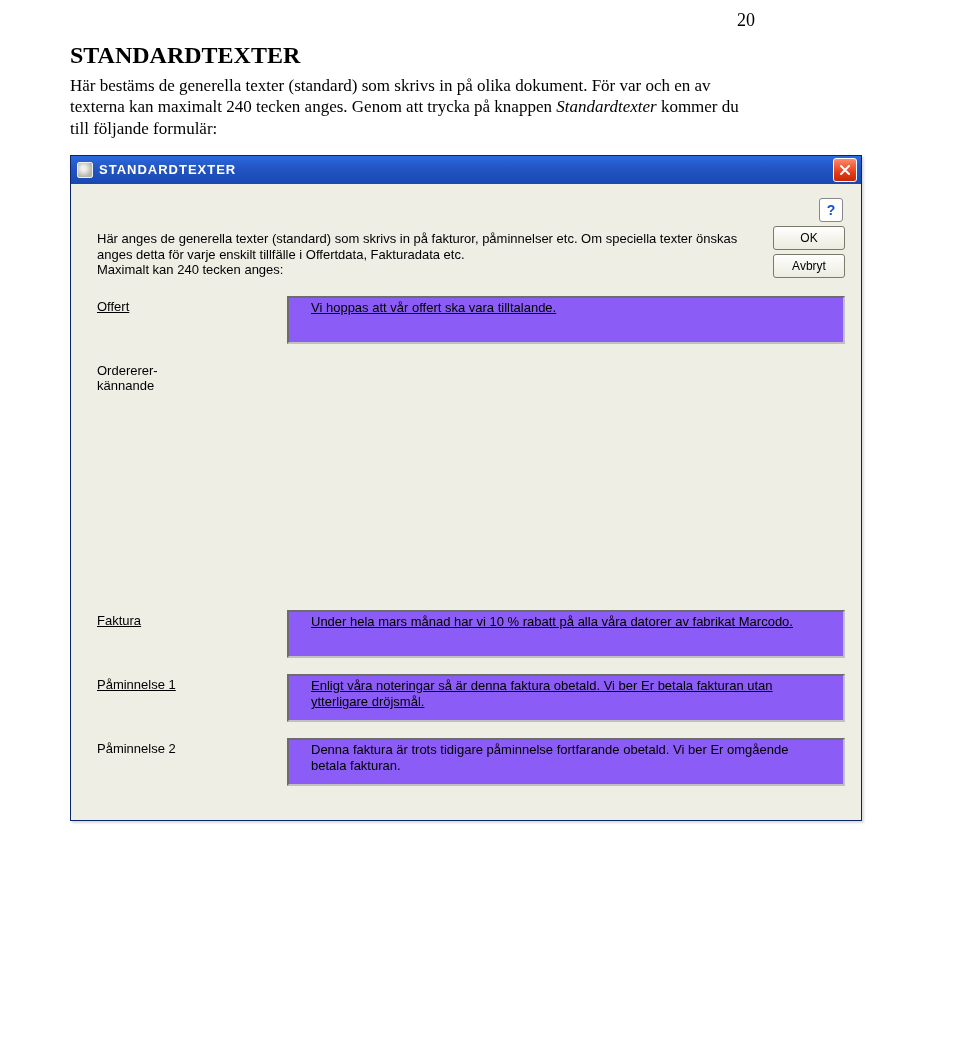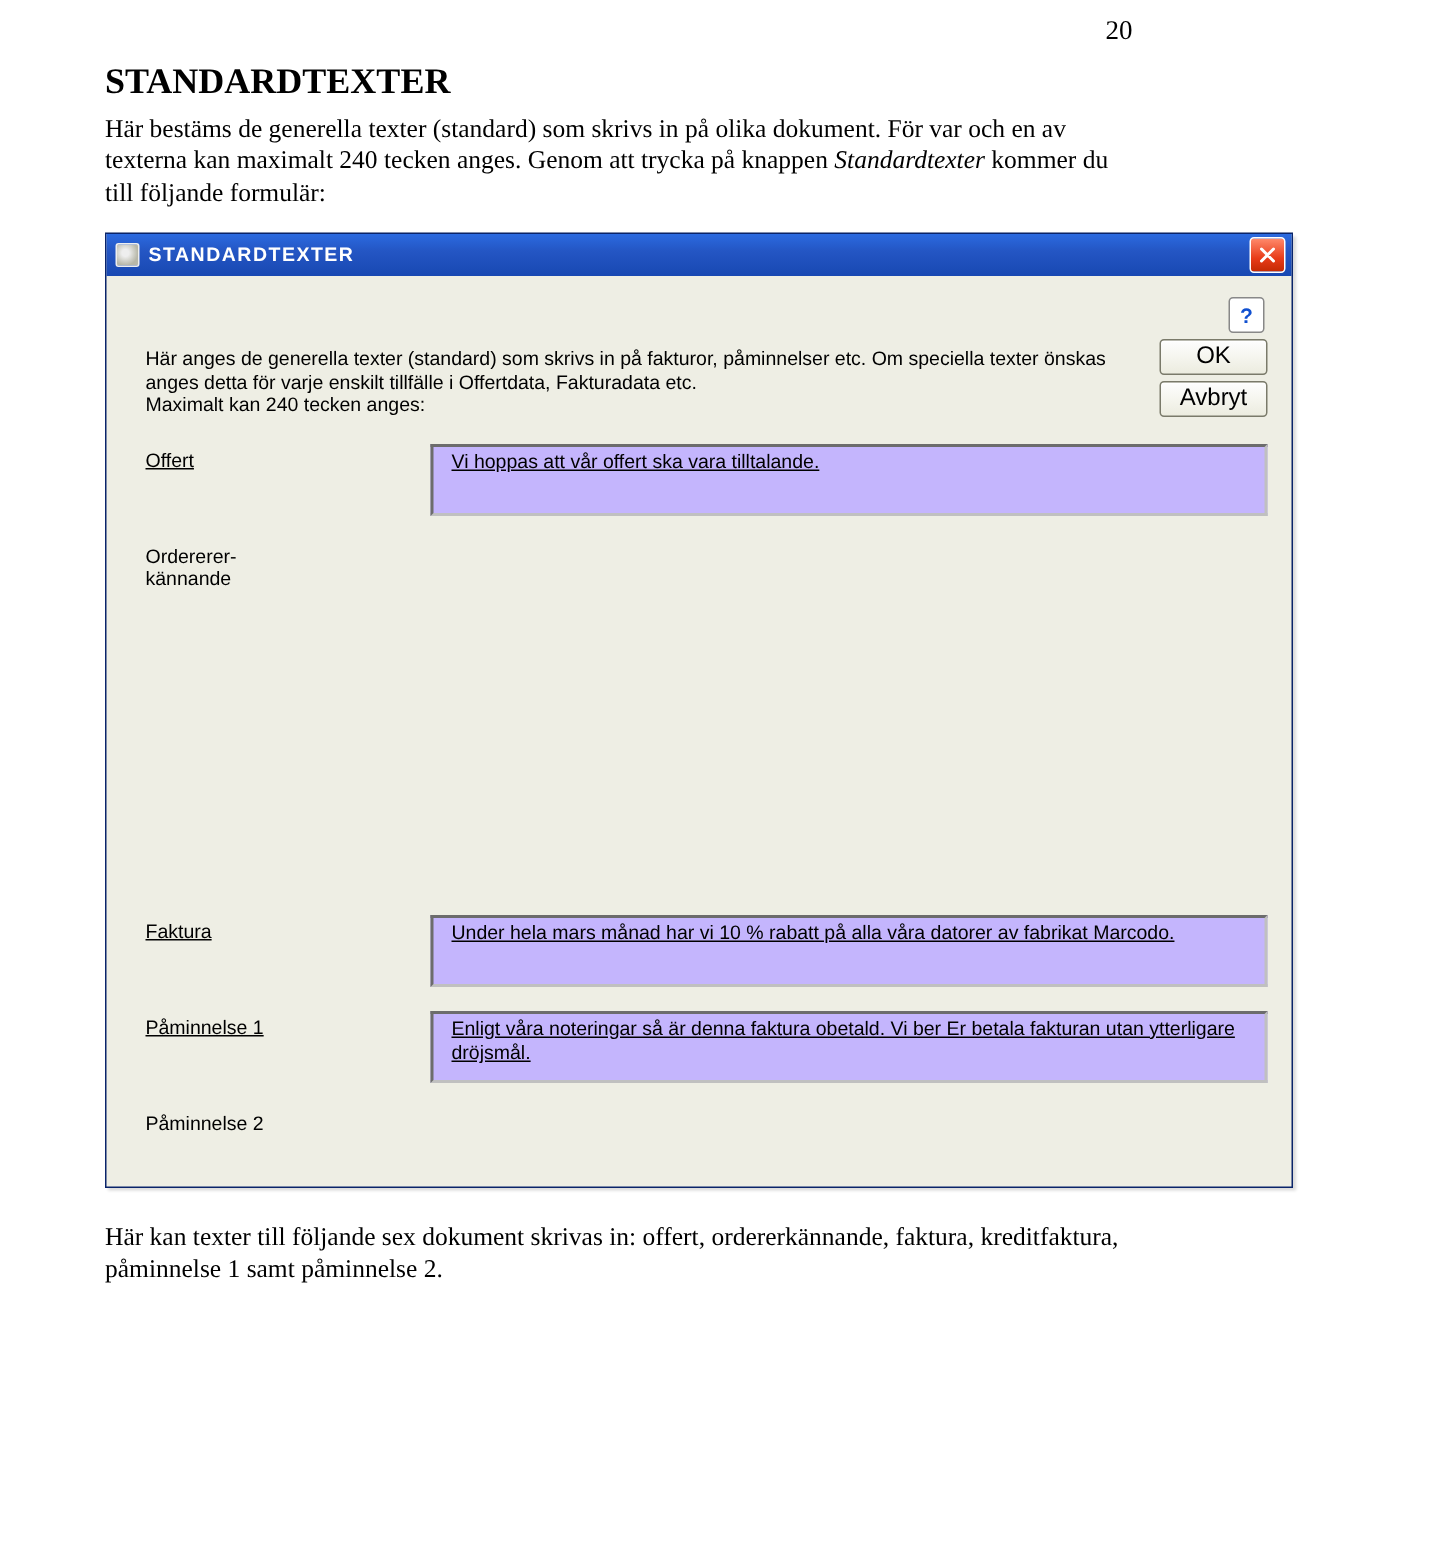--- a/index.html
+++ b/index.html
@@ -13,26 +13,26 @@
   .titlebar{height:28px;background:linear-gradient(to bottom,#2b6ae0 0%,#2456c4 40%,#1848b2 100%);display:flex;align-items:center;padding:0 4px 0 6px;}
   .titlebar-dot{width:14px;height:14px;border:1px solid #eee;border-radius:2px;background:radial-gradient(circle at 40% 40%,#eee 20%,#b7b7a8 70%);margin-right:6px;flex:0 0 auto;}
   .titlebar-text{flex:1 1 auto;color:#fff;font-weight:bold;letter-spacing:1px;font-size:13px;}
   .close-btn{width:22px;height:22px;border:1px solid #fff;border-radius:3px;background:linear-gradient(to bottom,#ff8a6b,#e83c19 60%,#c42903);display:flex;align-items:center;justify-content:center;cursor:pointer;}
   .close-btn svg{display:block;}
   .win-body{padding:14px 16px 20px 26px;position:relative;}
   .desc-row{display:flex;align-items:flex-end;}
   .desc-text{flex:1 1 auto;font-size:13px;line-height:1.2;padding-top:2px;}
   .right-stack{flex:0 0 auto;width:90px;margin-left:12px;display:flex;flex-direction:column;align-items:flex-end;gap:4px;}
   .help-badge{width:22px;height:22px;border:1px solid #888;border-radius:3px;background:#fff;display:flex;align-items:center;justify-content:center;font-weight:bold;color:#1050d0;font-size:14px;margin-right:2px;}
-  .win-btn{width:72px;height:24px;border:1px solid #7a7a6a;border-radius:3px;background:linear-gradient(to bottom,#fefefe,#ececdf);font-family:inherit;font-size:16px;cursor:pointer;box-shadow:0 1px 0 #fff inset;}
+  .win-btn{width:72px;height:24px;border:1px solid #7a7a6a;border-radius:3px;background:linear-gradient(to bottom,#fefefe,#ececdf);font-family:inherit;font-size:12px;cursor:pointer;box-shadow:0 1px 0 #fff inset;}
   .fields{margin-top:18px;}
   .frow{display:flex;align-items:flex-start;margin-bottom:14px;}
   .frow .lbl{flex:0 0 190px;font-size:13px;line-height:1.15;padding-top:4px;word-break:break-word;}
   .frow .lbl .lbl-line{display:block;}
-  .ftext{flex:1 1 auto;border:2px inset #c0c0c0;background:#c4b5fd;height:48px;box-sizing:border-box;padding:2px 12px;font-family:inherit;font-size:13px;line-height:1.25;overflow:hidden;}
+  .ftext{flex:1 1 auto;border:2px inset #c0c0c0;background:#8b5cf6;height:48px;box-sizing:border-box;padding:2px 22px;font-family:inherit;font-size:13px;line-height:1.25;overflow:hidden;}
   .gap-sm{margin-bottom:16px;text-decoration:underline;}
   .gap-lg{margin-bottom:46px;}
   .gap-big{margin-bottom:56px;flex-direction:column;}
   .outro{font-size:17px;line-height:1.25;margin:18px 0 0 0;}
 </style>
 </head>
 <body>
 
 <div class="page">
   <div class="page-num">20</div>
@@ -86,20 +86,20 @@
         </div>
 
 
         <div class="frow gap-sm">
           <div class="lbl">Påminnelse 1</div>
           <div class="ftext">Enligt våra noteringar så är denna faktura obetald. Vi ber Er betala fakturan utan ytterligare dröjsmål.</div>
         </div>
 
         <div class="frow">
           <div class="lbl">Påminnelse 2</div>
+          <div class="ftext">Denna faktura är trots tidigare påminnelse fortfarande obetald. Vi ber Er omgående betala fakturan.</div>
         </div>
 
       </div>
     </div>
   </div>
 
-  <p class="outro">Här kan texter till följande sex dokument skrivas in: offert, ordererkännande, faktura, kreditfaktura, påminnelse 1 samt påminnelse 2.</p>
 </div>
 
 </body></html>

